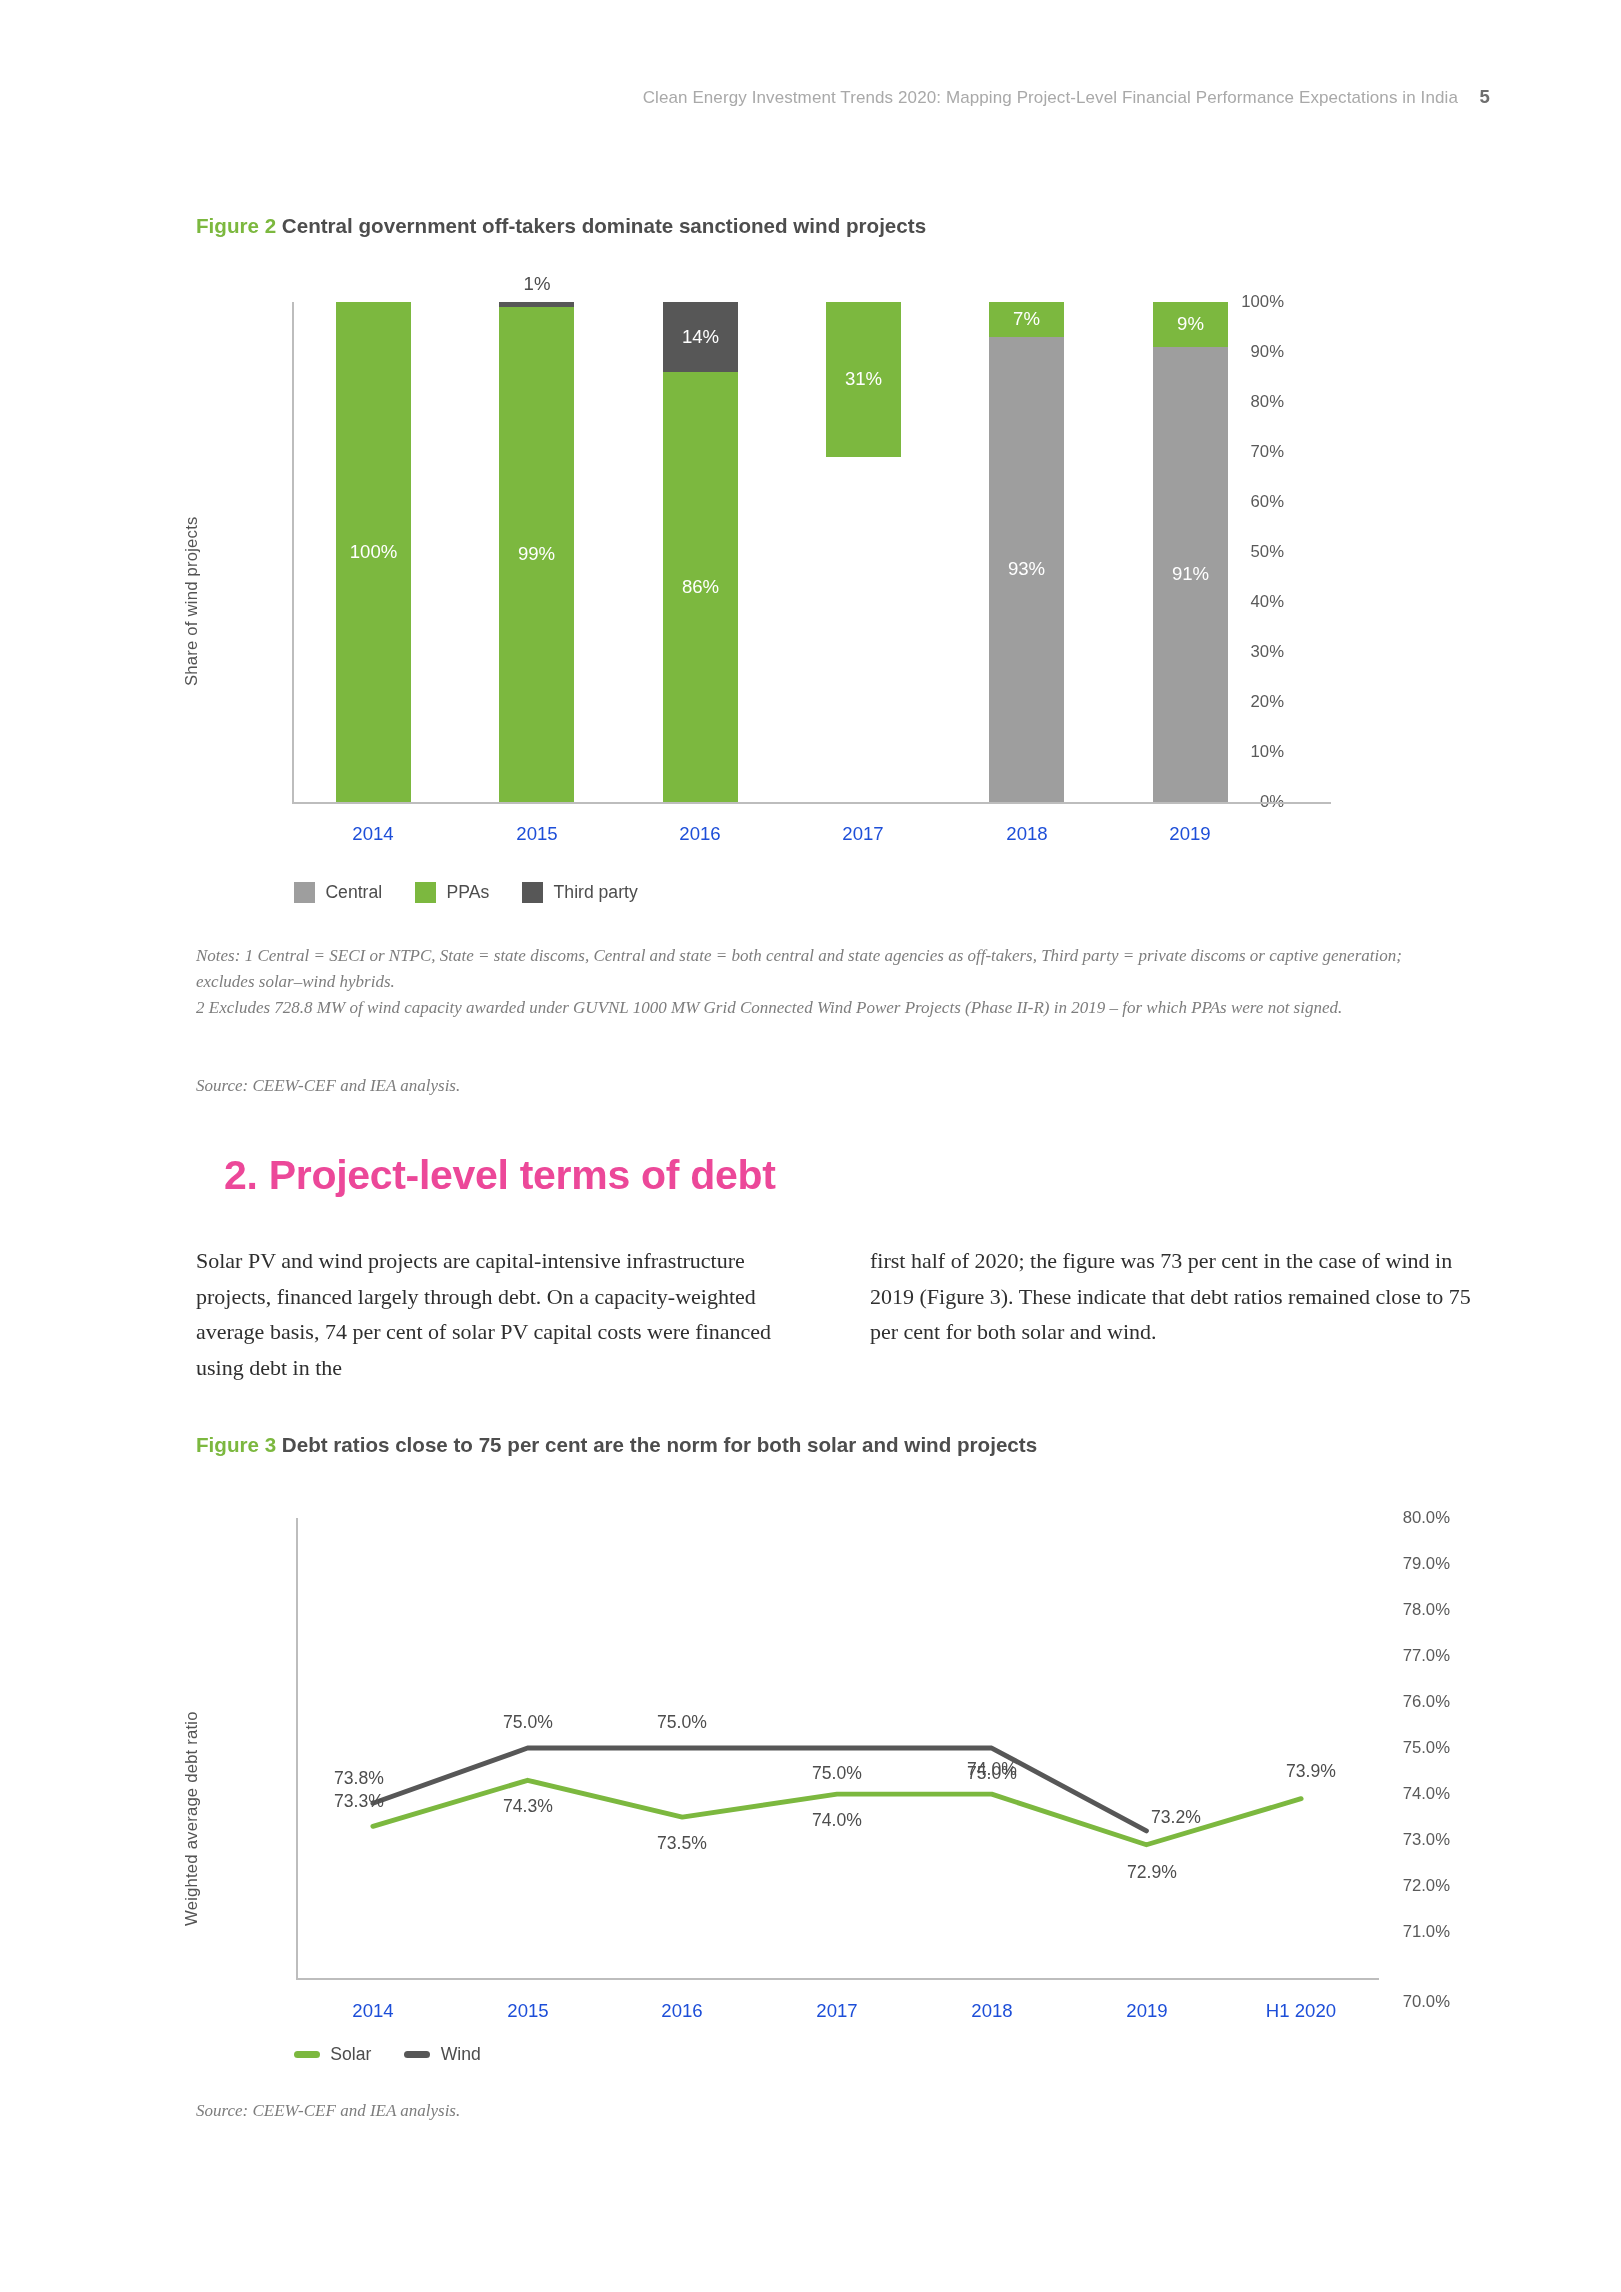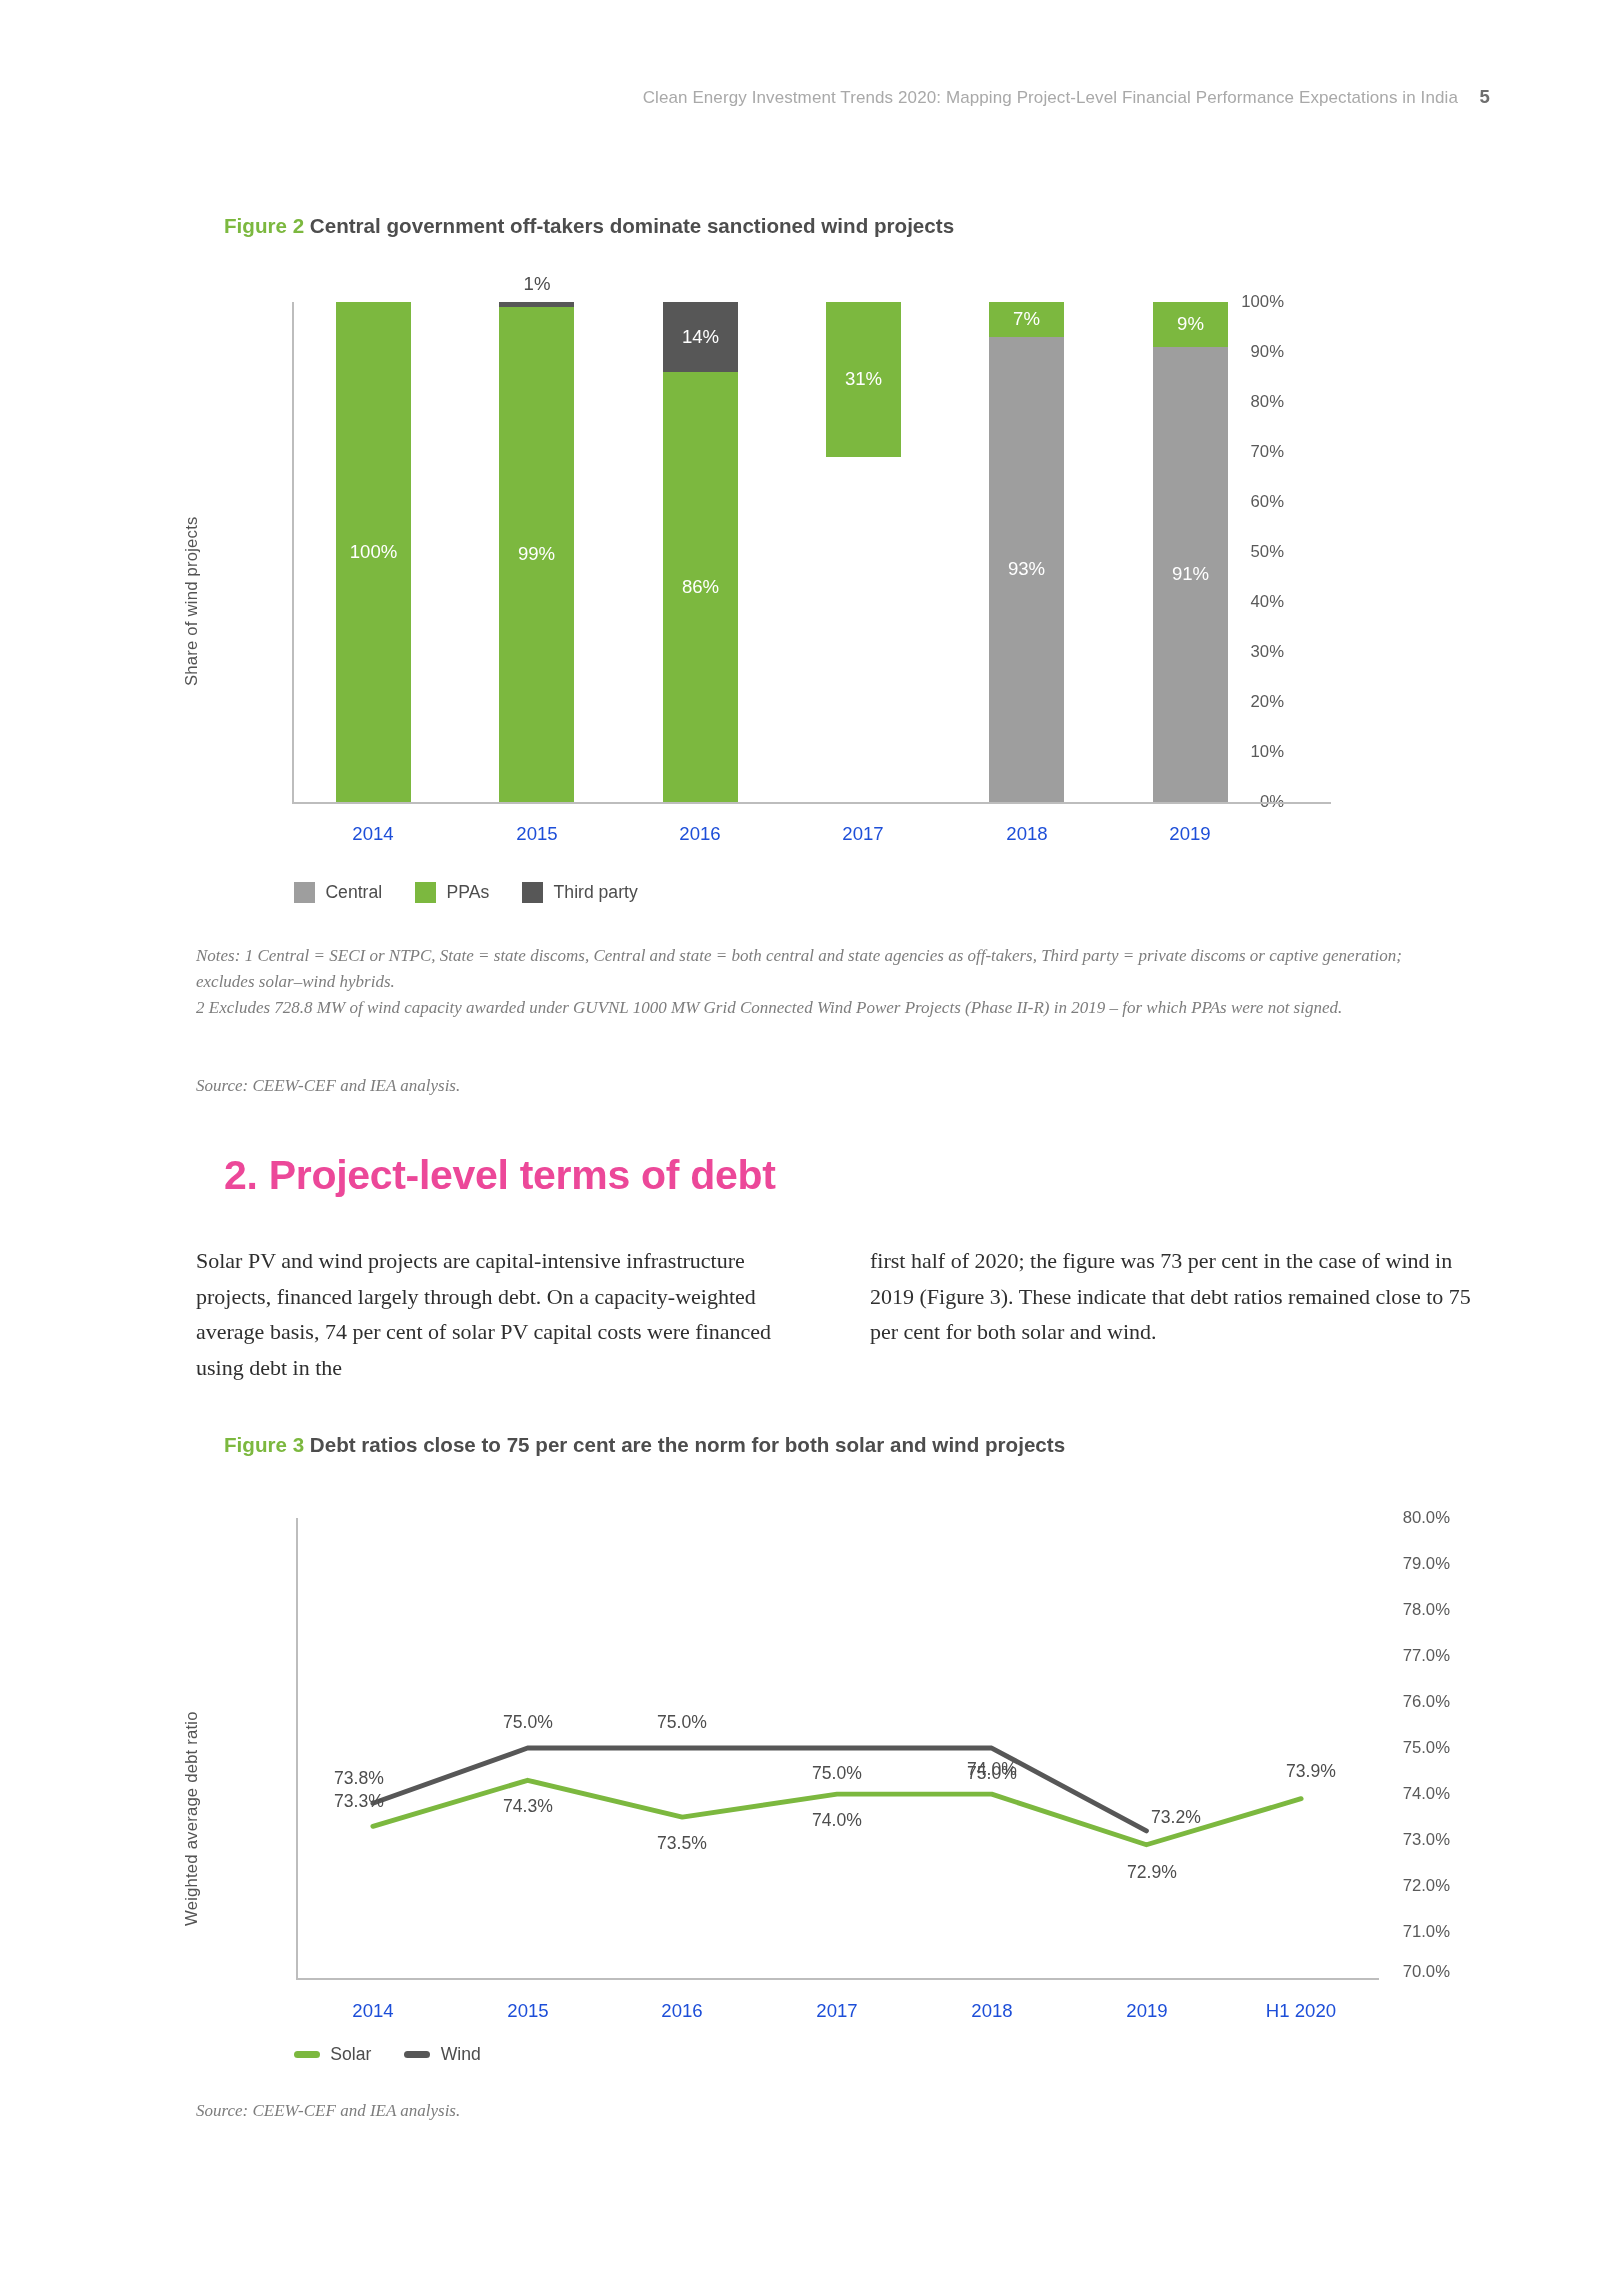--- a/index.html
+++ b/index.html
@@ -18,21 +18,21 @@
     display:flex; align-items:baseline; gap:21.6px;
     font-size:17px; color:#a9a9a9; letter-spacing:0.1px;
   }
   .rhead .pgno { font-size:18.6px; font-weight:bold; color:#6f6f6f; }
 
   
   .figcap {
     position:absolute; left:196px;
     font-size:20.6px; font-weight:bold; color:#4d4d4d; white-space:nowrap;
   }
-  .figcap .fignum { color:#7cb83f;margin-left:28px; }
+  .figcap .fignum { color:#7cb83f; }
   .figcap .captext { color:#4d4d4d; font-weight:bold; }
 
   
   .chart { position:absolute; }
   .axis-title {
     position:absolute;
     writing-mode:vertical-rl; transform:rotate(180deg);
     font-size:16.7px; color:#545454; letter-spacing:0.2px;
     white-space:nowrap;
   }
@@ -220,21 +220,21 @@
         <div class="ytick" style="top: 17.6px; width: 106px;">80.0%</div>
         <div class="ytick" style="top: 64px; width: 106px;">79.0%</div>
         <div class="ytick" style="top: 110px; width: 106px;">78.0%</div>
         <div class="ytick" style="top: 156px; width: 106px;">77.0%</div>
         <div class="ytick" style="top: 202px; width: 106px;">76.0%</div>
         <div class="ytick" style="top: 248px; width: 106px;">75.0%</div>
         <div class="ytick" style="top: 294px; width: 106px;">74.0%</div>
         <div class="ytick" style="top: 340px; width: 106px;">73.0%</div>
         <div class="ytick" style="top: 386px; width: 106px;">72.0%</div>
         <div class="ytick" style="top: 432px; width: 106px;">71.0%</div>
-        <div class="ytick" style="top: 472px; width: 106px;">70.0%</div>
+        <div class="ytick" style="top: 502px; width: 106px;">70.0%</div>
       </div>
     <div class="axis-line-v" id="line-axis-v" style="left: 120px; top: 17.6px; height: 461px;"></div>
     <div class="axis-line-h" id="line-axis-h" style="left: 120px; top: 478px; width: 1083px;"></div>
     <svg class="linechart-svg" id="line-svg" width="1274" height="549" viewBox="0 0 1300 560">
         <polyline points="200.92857142857144,332.9000000000001 358.78571428571433,285.90000000000015 516.6428571428571,323.5 674.5,300 832.3571428571429,300 990.2142857142858,351.6999999999997 1148.0714285714284,304.6999999999997" fill="none" stroke="#7cb83f" stroke-width="5" stroke-linecap="round" stroke-linejoin="round"></polyline>
         <polyline points="200.92857142857144,309.4000000000001 358.78571428571433,253 516.6428571428571,253 674.5,253 832.3571428571429,253 990.2142857142858,337.59999999999985" fill="none" stroke="#575757" stroke-width="5" stroke-linecap="round" stroke-linejoin="round"></polyline>
       </svg>
     <div id="line-labels">
         <div class="pt-label" style="left: 183px; top: 301px;">73.3%</div>
         <div class="pt-label" style="left: 352px; top: 306px;">74.3%</div>

